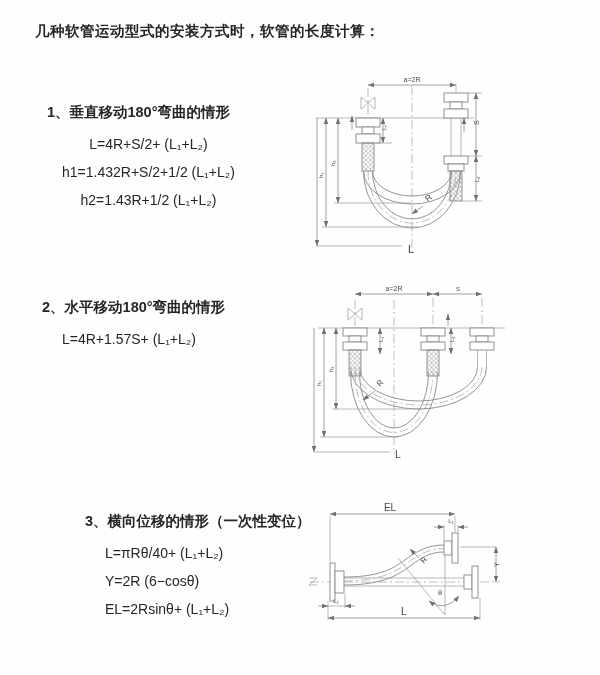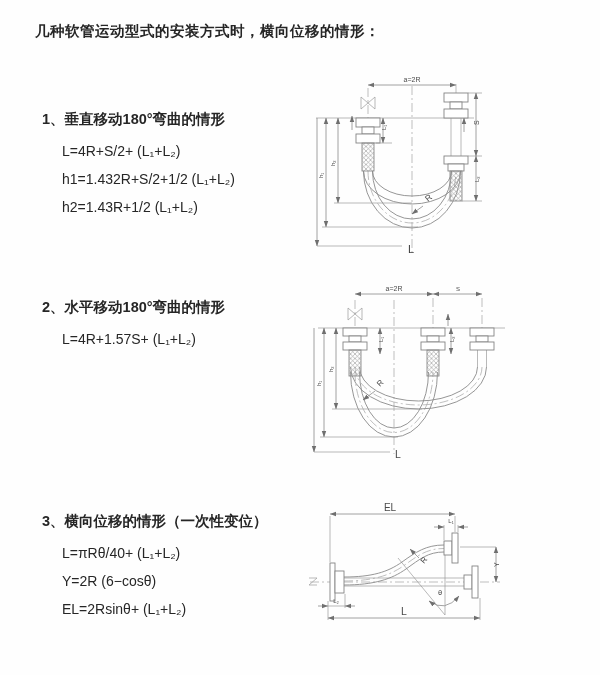--- a/index.html
+++ b/index.html
@@ -27,23 +27,23 @@
   .hose{stroke:#8a8a8a;stroke-width:.9;fill:none;}
   .lbl-big{font-size:11px;fill:#3c3c3c;}
   .lbl-mid{font-size:7px;}
   .lbl-sm{font-size:6px;}
 </style>
 </head>
 <body>
 
 <div class="page">
 
-  <div class="doc-title">几种软管运动型式的安装方式时，横向位移的情形：</div>
-
-  <div class="section" style="top:110px;">
+  <div class="doc-title">几种软管运动型式的安装方式时，软管的长度计算：</div>
+
+  <div class="section" style="top:103px;text-align:center;">
     <h2 class="sec-heading">1、垂直移动180°弯曲的情形</h2>
     <div class="formulas">
       <div class="formula">L=4R+S/2+ (L₁+L₂)</div>
       <div class="formula">h1=1.432R+S/2+1/2 (L₁+L₂)</div>
       <div class="formula">h2=1.43R+1/2 (L₁+L₂)</div>
     </div>
   </div>
 
   <figure class="diagram" style="left:312px;top:70px;">
     <svg width="280" height="190" viewBox="0 0 280 190">
@@ -223,21 +223,21 @@
 
       <g>
         <line class="dline" x1="65" y1="109" x2="53" y2="118" marker-end="url(#arr2)"></line>
         <text style="font-size:8px" transform="translate(70,105) rotate(-45)">R</text>
       </g>
 
       <text style="font-size:10.5px" x="88" y="176" text-anchor="middle">L</text>
     </svg>
   </figure>
 
-  <div class="section" style="top:512px;">
+  <div class="section" style="top:512px;margin-left:43px;">
     <h2 class="sec-heading">3、横向位移的情形（一次性变位）</h2>
     <div class="formulas">
       <div class="formula">L=πRθ/40+ (L₁+L₂)</div>
       <div class="formula">Y=2R (6−cosθ)</div>
       <div class="formula">EL=2Rsinθ+ (L₁+L₂)</div>
     </div>
   </div>
 
   <figure class="diagram" style="left:300px;top:500px;">
     <svg width="300" height="145" viewBox="0 0 300 145">

